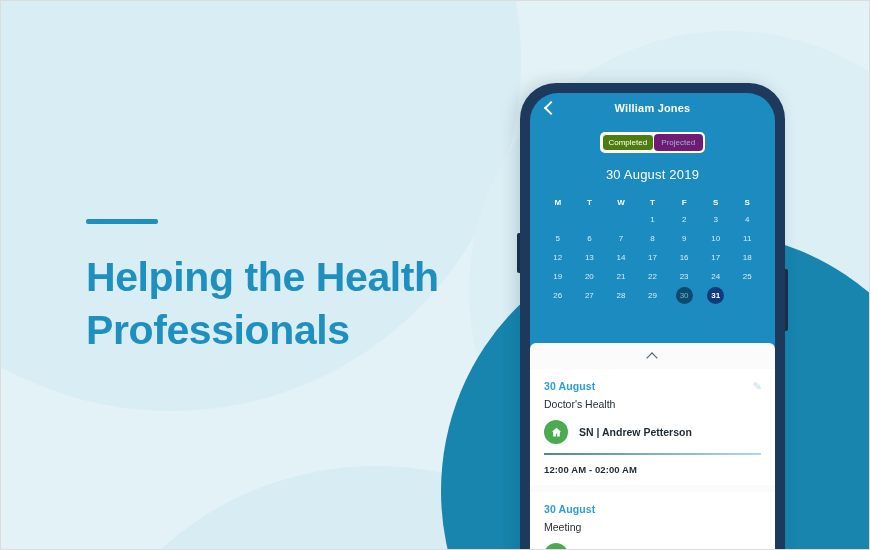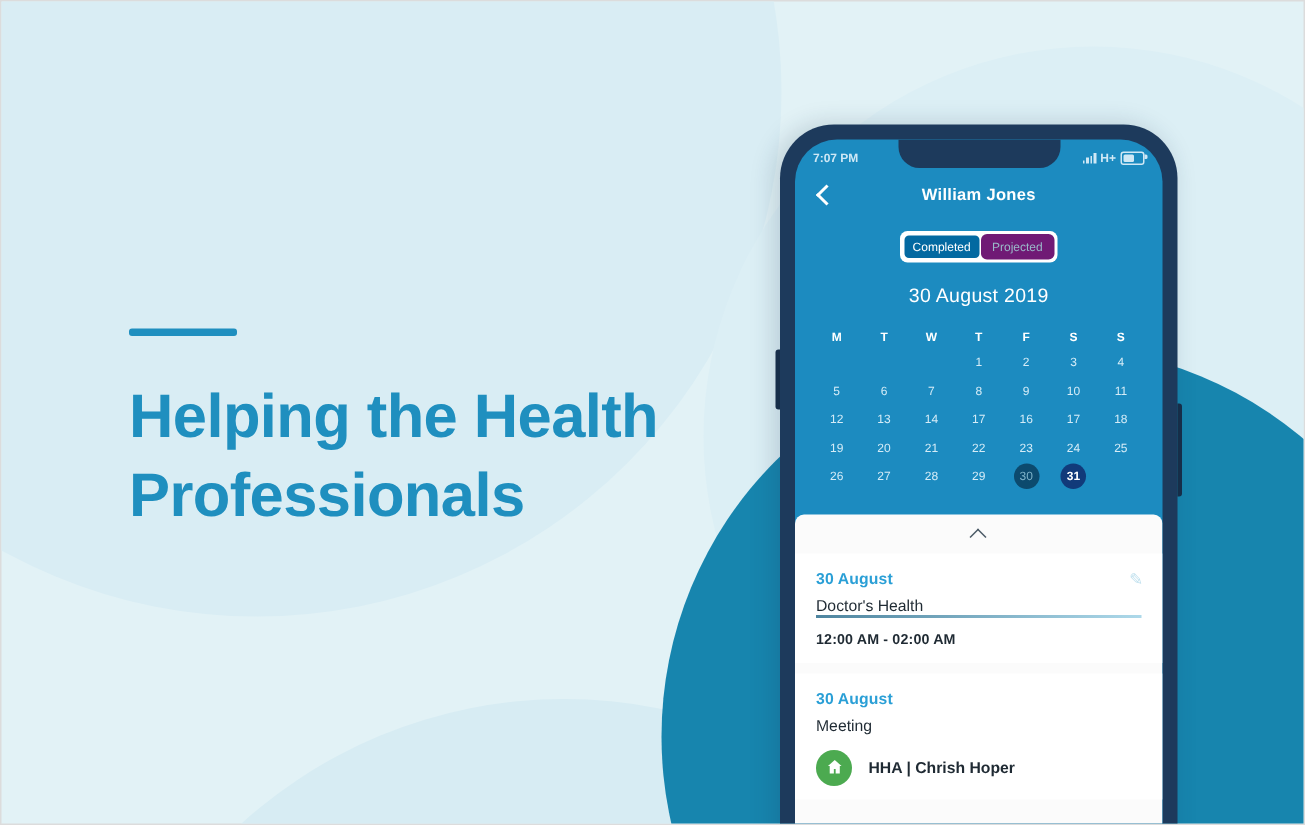--- a/index.html
+++ b/index.html
@@ -182,21 +182,21 @@
     box-sizing: border-box;
   }
   .seg {
     flex: 1;
     display: flex; align-items: center; justify-content: center;
     font-size: 8px;
     border-radius: 4px;
     cursor: pointer;
   }
   .seg.active {
-    background: #0369a1;
+    background: #4d7c0f;
     color: #ffffff;
     border: 1px solid #ffffff;
     box-sizing: border-box;
   }
   .seg.inactive {
     background: #701a75;
     color: #9ab9c9;
   }
 
   
@@ -325,36 +325,20 @@
     <div id="accent-rule"></div>
     <h1 id="headline"><span>Helping the Health</span><br><span>Professionals</span></h1>
   </div>
 
   <div id="phone">
     <div id="phone-btn-vol"></div>
     <div id="phone-btn-power"></div>
 
     <div id="screen">
 
-      <div id="status-bar">
-        <div id="notch"></div>
-        <div>7:07 PM</div>
-        <div id="status-right">
-          <span class="sig-bars">
-              <i></i>
-              <i></i>
-              <i></i>
-              <i></i>
-            </span>
-          <span>H+</span>
-          <span class="batt">
-              <i></i>
-            </span>
-        </div>
-      </div>
 
       <div id="nav-bar">
         <div id="back-chevron"></div>
         <div id="nav-title">William Jones</div>
       </div>
 
       <div id="segmented">
         <div class="seg active">Completed</div>
         <div class="seg inactive">Projected</div>
       </div>
@@ -429,20 +413,28 @@
 
       <div id="sheet">
         <div id="sheet-handle">
             <span class="chev"></span>
           </div>
 
         <div class="event-card">
           <span class="sign-icon">✎</span>
           <div class="event-date">30 August</div>
           <div class="event-title">Doctor's Health</div>
+          <div class="event-person-row">
+            <span class="avatar">
+              <svg width="13" height="13" viewBox="0 0 24 24" aria-hidden="true">
+                  <path fill="#ffffff" d="M12 3.2 3.6 10.4h2.2v9.2h5.1v-5.3h2.2v5.3h5.1v-9.2h2.2z"></path>
+                </svg>
+            </span>
+            <span class="event-person">SN | Andrew Petterson</span>
+          </div>
           <div class="event-divider"></div>
           <div class="event-time">12:00 AM - 02:00 AM</div>
         </div>
 
         <div class="event-card">
           <div class="event-date">30 August</div>
           <div class="event-title">Meeting</div>
           <div class="event-person-row">
             <span class="avatar">
               <svg width="13" height="13" viewBox="0 0 24 24" aria-hidden="true">

